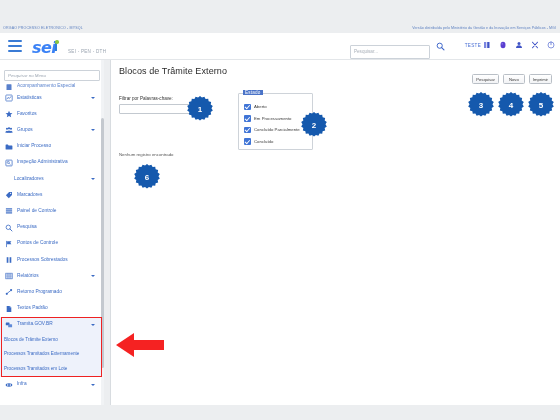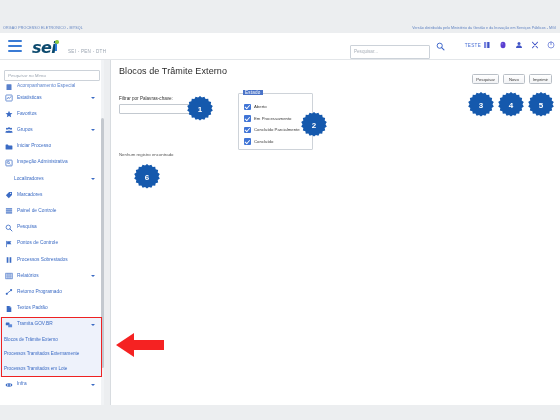--- a/index.html
+++ b/index.html
@@ -36,21 +36,21 @@
   .hamburger {
     position: absolute; left: 8px; top: 7px; width: 14px; height: 12px;
     display: flex; flex-direction: column; justify-content: space-between;
     cursor: pointer;
   }
   .hamburger i { display: block; height: 2px; background: #3a7bd5; border-radius: 1px; }
 
   .logo {
     position: absolute; left: 32px; top: 5px;
     font-size: 16px; font-weight: bold; font-style: italic;
-    color: #0c4a6e; letter-spacing: -0.6px;
+    color: #3b82f6; letter-spacing: -0.6px;
     font-family: "DejaVu Sans", sans-serif;
   }
   .logo .dot {
     display: inline-block; width: 3.5px; height: 3.5px;
     background: #8dc63f; border-radius: 50%;
     vertical-align: top; margin-left: -2px; margin-top: 2px;
   }
   .logo .bar {
     display: inline-block; width: 2.2px; height: 9px;
     background: #2f7ed8; margin-left: -1px; vertical-align: top; margin-top: 4px;

